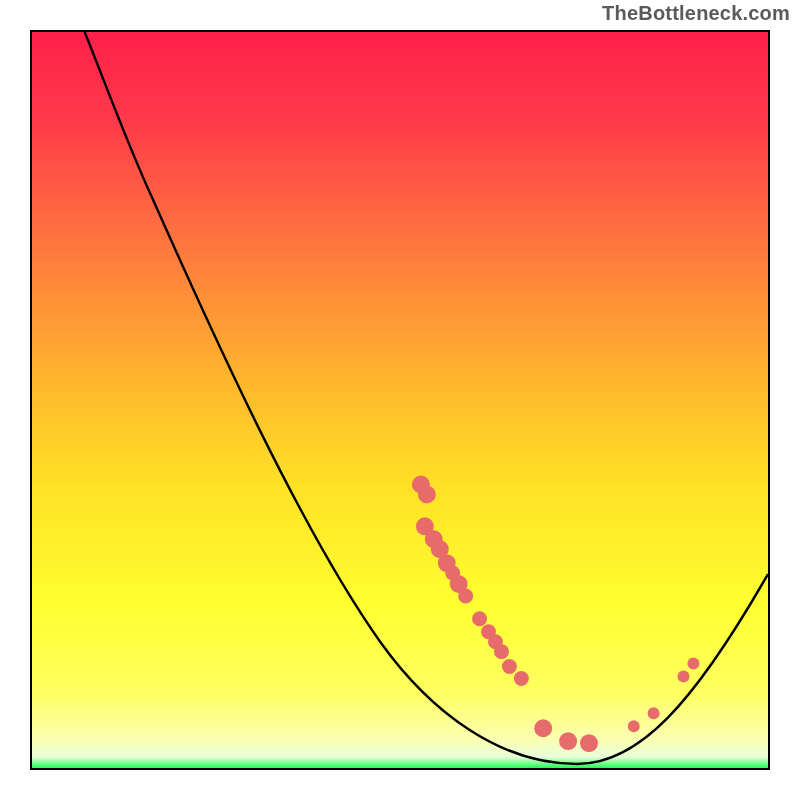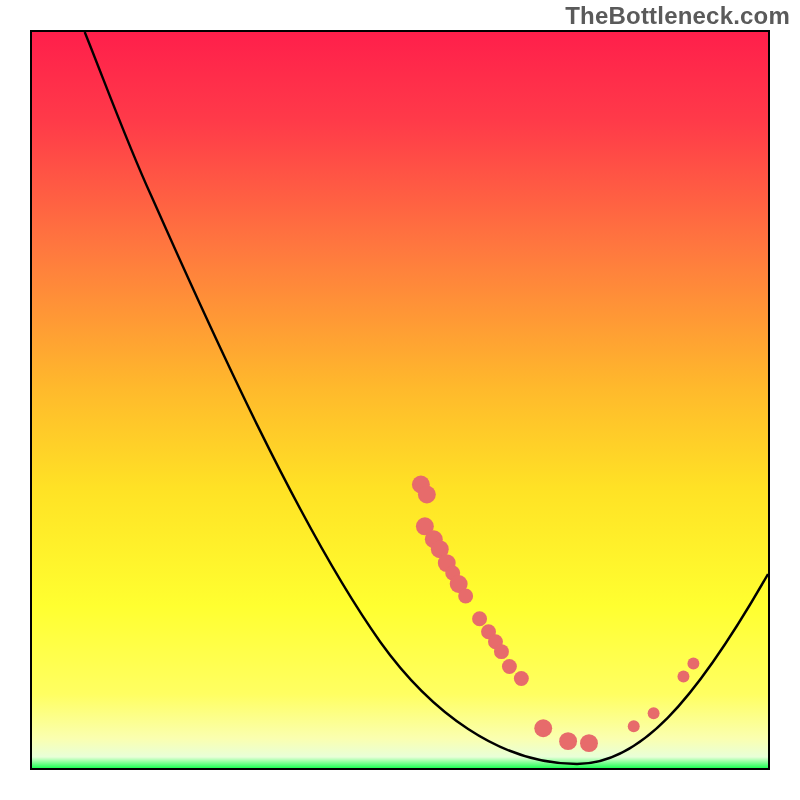--- a/index.html
+++ b/index.html
@@ -13,21 +13,21 @@
   }
   .wrap {
     position: relative;
     width: 800px;
     height: 800px;
   }
   .watermark {
     position: absolute;
     top: 2px;
     right: 10px;
-    font-size: 24px;
+    font-size: 20px;
     font-weight: 600;
     color: #5a5a5a;
     letter-spacing: 0.2px;
     z-index: 10;
   }
   .plot-box {
     position: absolute;
     left: 30px;
     top: 30px;
     width: 740px;

